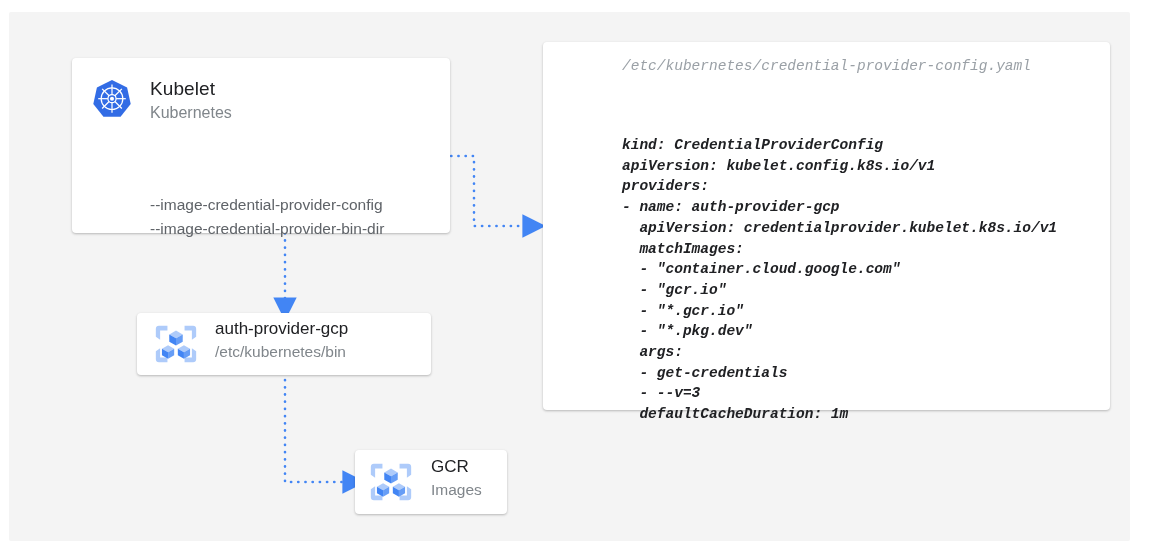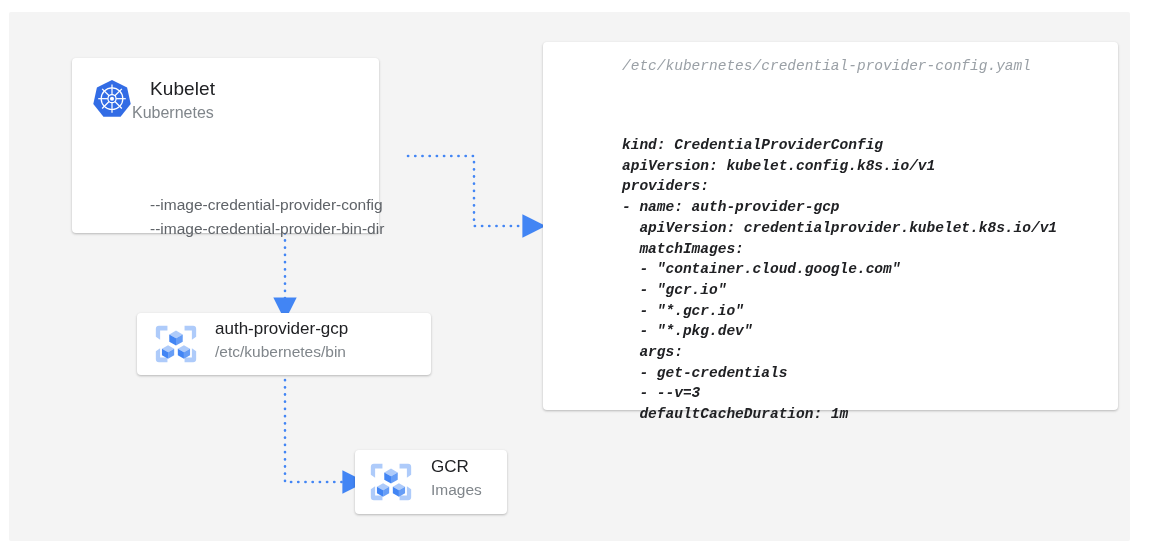--- a/index.html
+++ b/index.html
@@ -32,41 +32,41 @@
     position: absolute;
     background: #ffffff;
     border-radius: 4px;
     box-shadow: 0 1px 3px rgba(0,0,0,0.16), 0 1px 2px rgba(0,0,0,0.10);
   }
 
   
   #kubelet-card {
     left: 72px;
     top: 58px;
-    width: 307px;
+    width: 378px;
     height: 175px;
   }
   #kubelet-icon {
     position: absolute;
     left: 19px;
     top: 20px;
     width: 42px;
     height: 42px;
   }
   #kubelet-title {
     position: absolute;
     left: 78px;
     top: 20px;
     font-size: 19px;
     color: #202124;
     letter-spacing: 0.1px;
   }
   #kubelet-subtitle {
     position: absolute;
-    left: 60px;
+    left: 78px;
     top: 46px;
     font-size: 16px;
     color: #80868b;
   }
   .flag-line {
     position: absolute;
     left: 78px;
     font-size: 15.5px;
     color: #5f6368;
     white-space: nowrap;
@@ -132,21 +132,20 @@
     font-size: 15.5px;
     color: #80868b;
   }
 
   
   #yaml-card {
     left: 543px;
     top: 42px;
     width: 567px;
     height: 368px;
-    padding-left: 8px;
   }
   #yaml-path {
     position: absolute;
     left: 79px;
     top: 16px;
     font-family: "Liberation Mono", "DejaVu Sans Mono", monospace;
     font-style: italic;
     font-size: 14.5px;
     color: #9aa0a6;
     white-space: pre;

